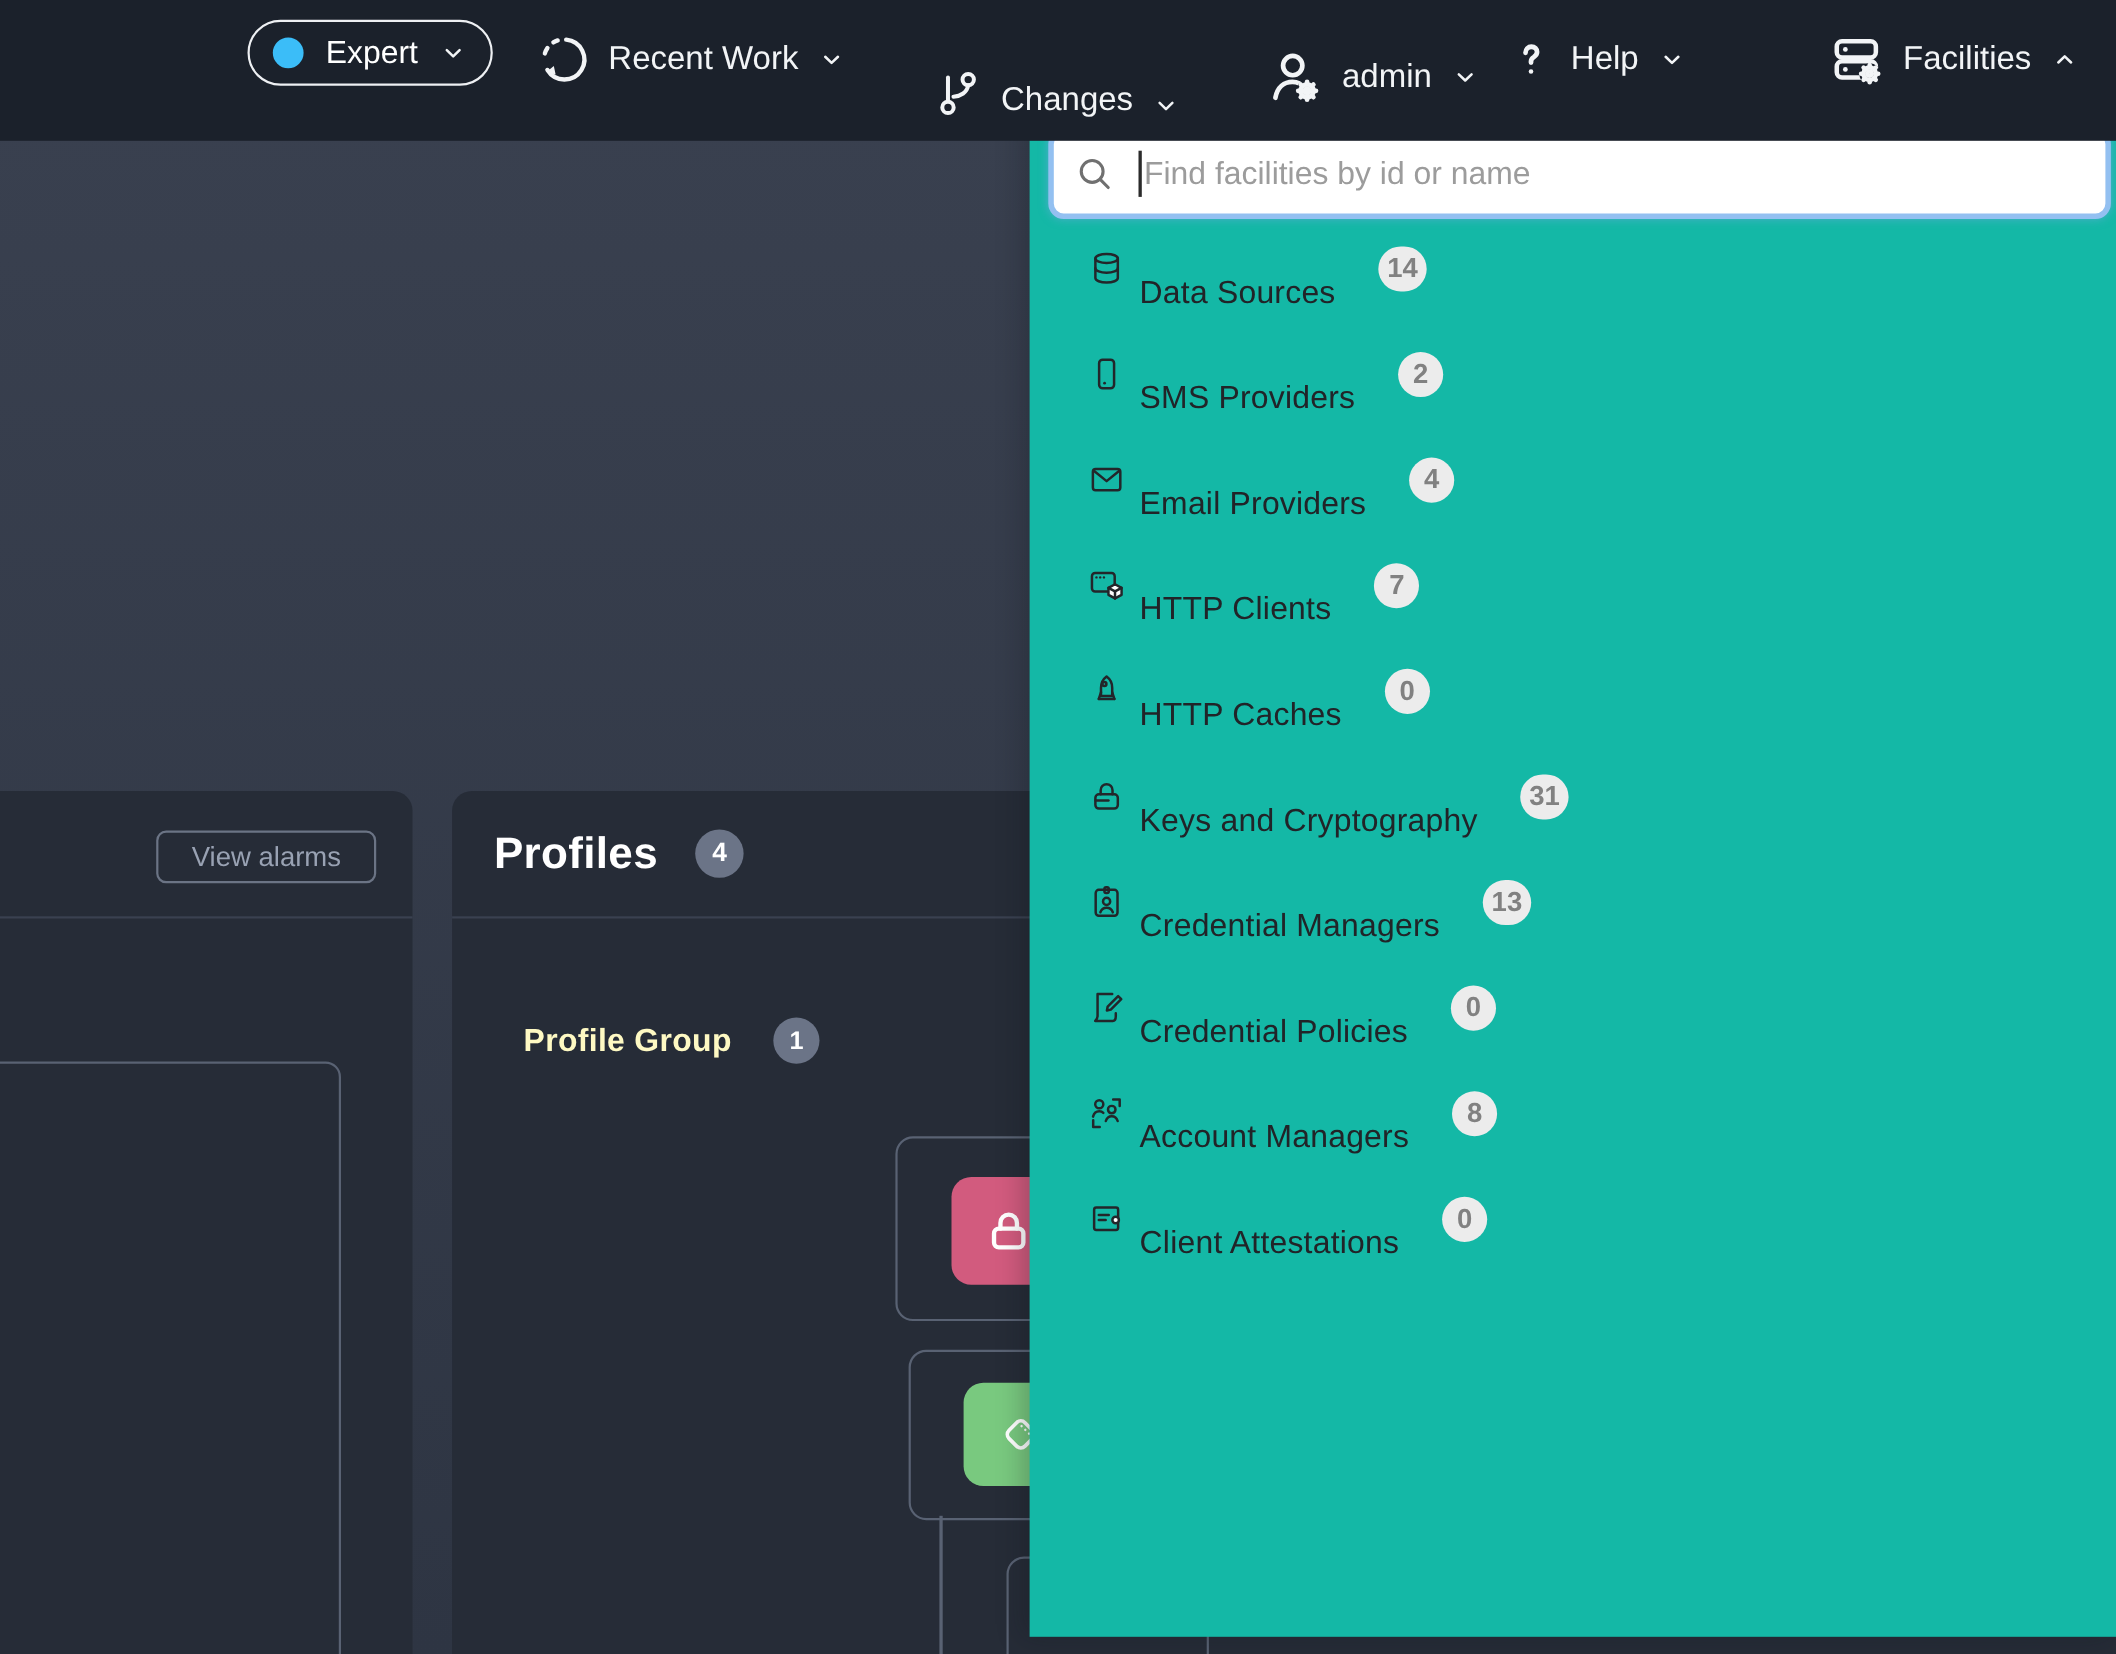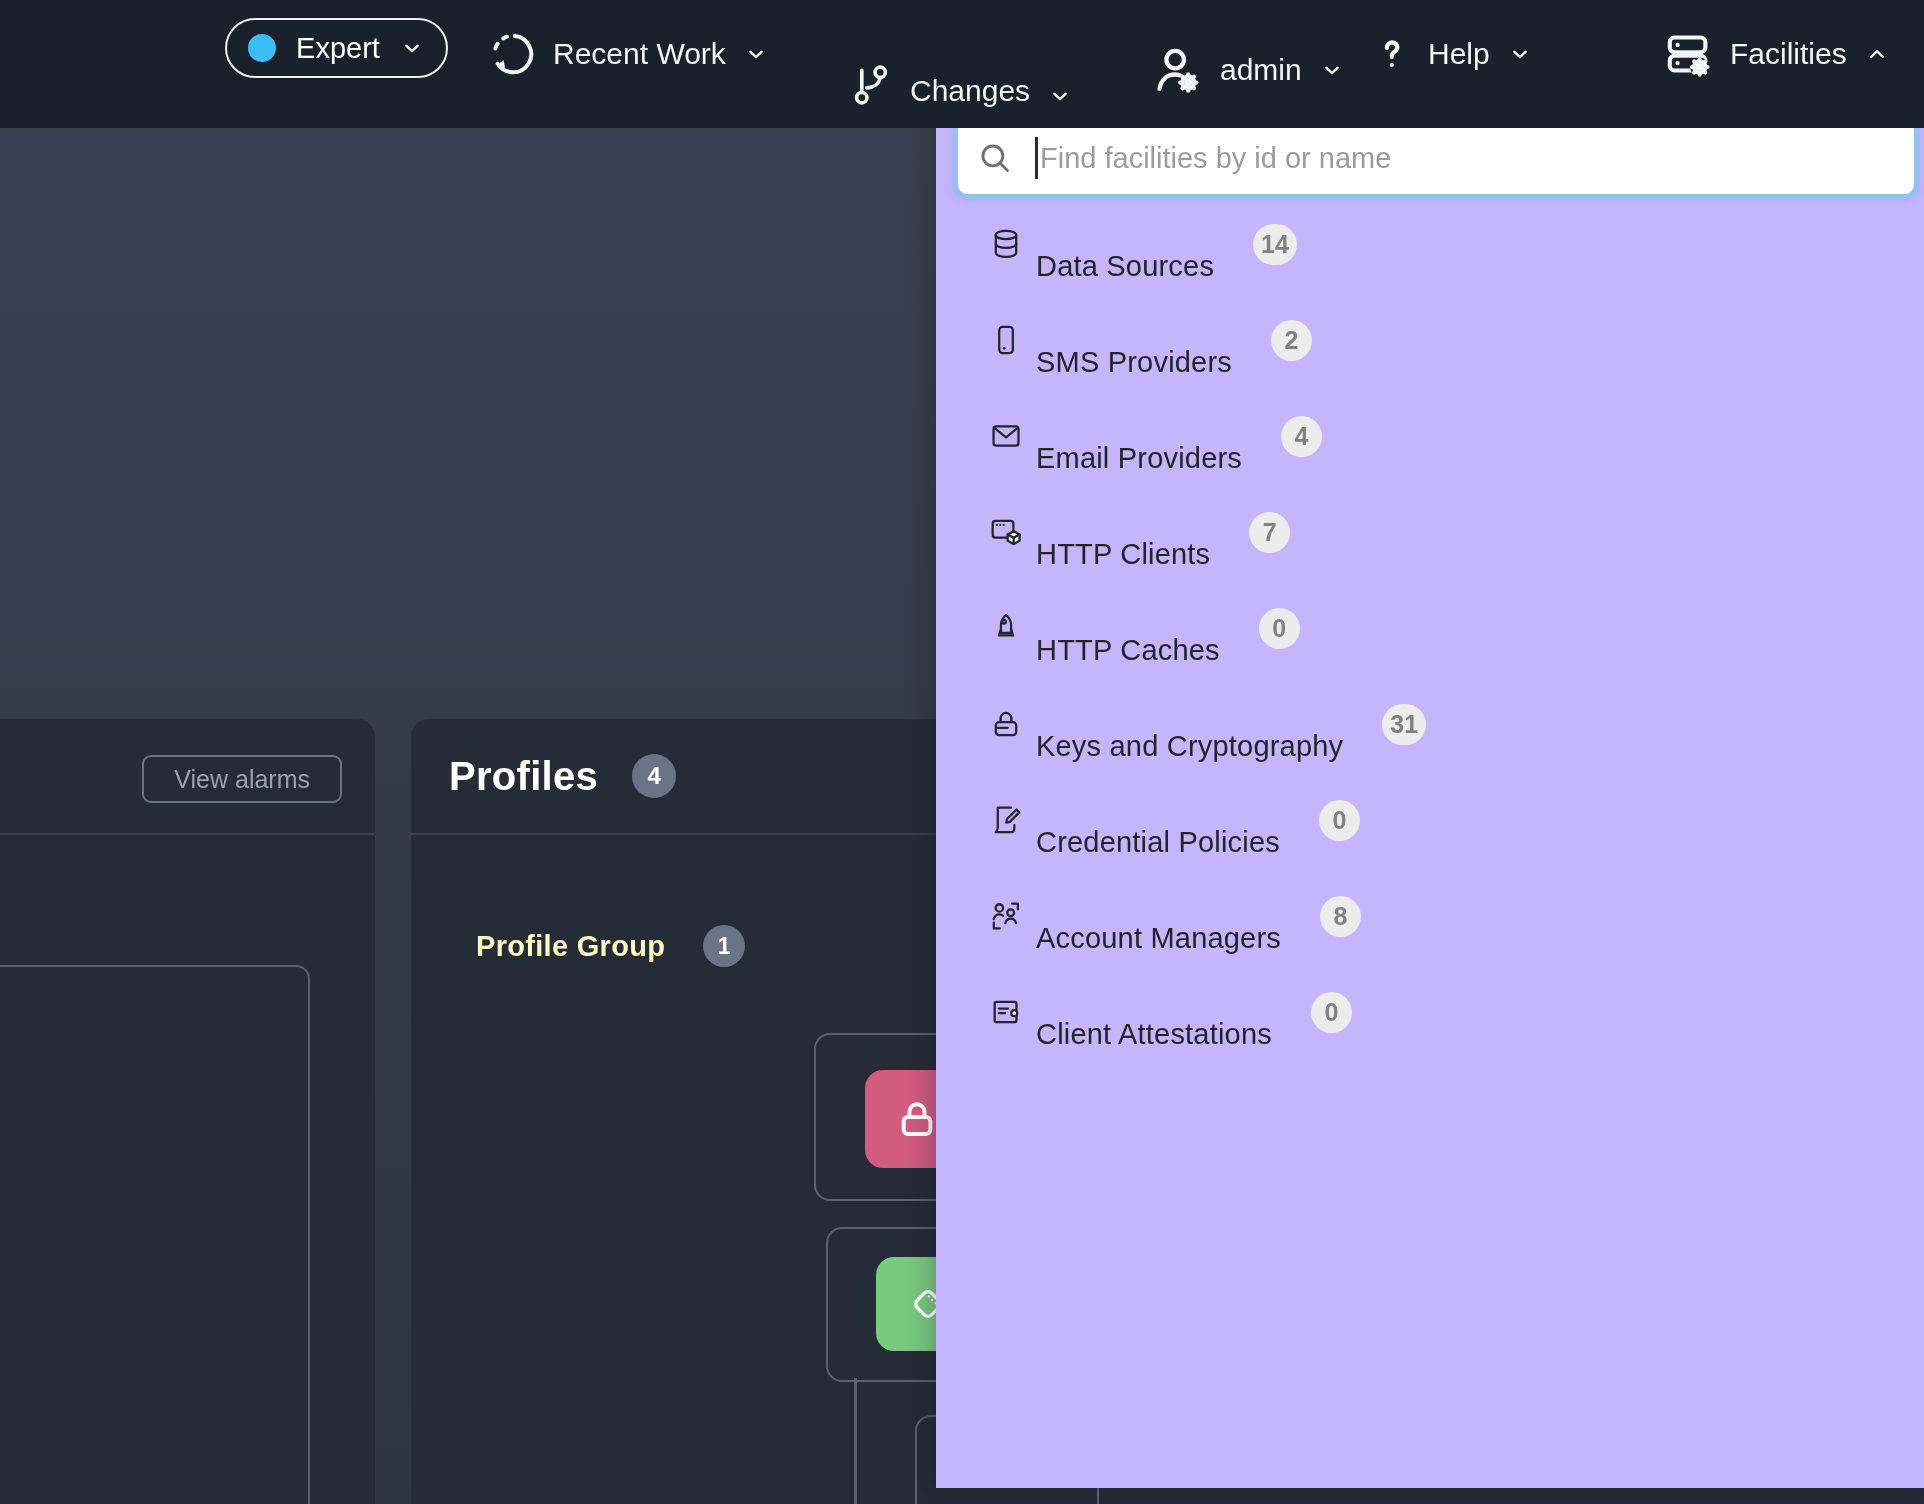--- a/index.html
+++ b/index.html
@@ -74,21 +74,21 @@
   .nav-item{
     position:absolute;top:0;height:108px;display:flex;align-items:center;gap:16px;
     font-size:30px;color:#f2f4f6;cursor:pointer;white-space:nowrap;
   }
   .nav-item .chev{margin-left:2px;}
   svg{display:block;}
 
   
   .facilities-overlay{
     position:absolute;left:936px;top:108px;width:988px;height:1380px;
-    background:#c4b5fd;z-index:40;box-shadow:-6px 0 22px rgba(10,15,25,.25);
+    background:#14b8a6;z-index:40;box-shadow:-6px 0 22px rgba(10,15,25,.25);
   }
   .searchbox{
     position:absolute;left:17px;top:9px;width:966px;height:82px;box-sizing:border-box;
     border:5px solid var(--focus,#93c0f1);border-radius:14px;background:#fff;
     box-shadow:0 0 9px rgba(125,170,235,.55);
     display:flex;align-items:center;padding:0 16px 0 20px;
   }
   .searchbox .sicon{color:#707070;margin-right:23px;flex:none;}
   .caret{width:3px;height:42px;background:#2b2b2b;margin-right:2px;flex:none;}
   .searchbox input{
@@ -356,20 +356,32 @@
               <path d="M8.2 10.6 V8 a3.8 3.8 0 0 1 7.6 0 v2.6"></path>
               <path d="M5 14.7 h8.2"></path>
             </svg>
           </span>
           <span class="flabel">Keys and Cryptography</span>
           <span class="fbadge">31</span>
         </li>
         <li>
           <span class="ficon">
             <svg width="34" height="34" viewBox="0 0 24 24" fill="none" stroke="currentColor" stroke-width="1.6" stroke-linecap="round" stroke-linejoin="round">
+              <rect x="5" y="4.2" width="14" height="16.6" rx="2"></rect>
+              <rect x="10.6" y="2.6" width="2.8" height="3.6" rx="1.1"></rect>
+              <circle cx="12" cy="11.6" r="2.3"></circle>
+              <path d="M8 18.6 c.7-1.9 2.2-2.9 4-2.9 s3.3 1 4 2.9"></path>
+            </svg>
+          </span>
+          <span class="flabel">Credential Managers</span>
+          <span class="fbadge">13</span>
+        </li>
+        <li>
+          <span class="ficon">
+            <svg width="34" height="34" viewBox="0 0 24 24" fill="none" stroke="currentColor" stroke-width="1.6" stroke-linecap="round" stroke-linejoin="round">
               <path d="M15.6 3.2 H6.2 v14.1 c0 1.9-1.5 3.3-1.5 3.3 h11.3 c1.3 0 1.9-1.4 1.9-3.3 v-1.6"></path>
               <path d="M12.7 11.3 l6.7-6.7 2 2 -6.7 6.7 -2.5.5 z"></path>
             </svg>
           </span>
           <span class="flabel">Credential Policies</span>
           <span class="fbadge">0</span>
         </li>
         <li>
           <span class="ficon">
             <svg width="34" height="34" viewBox="0 0 24 24" fill="none" stroke="currentColor" stroke-width="1.6" stroke-linecap="round" stroke-linejoin="round">

